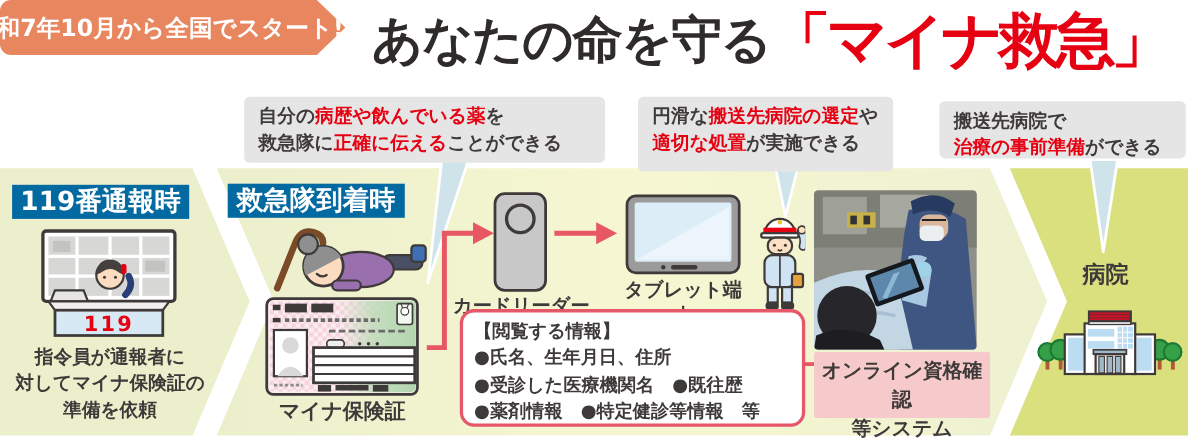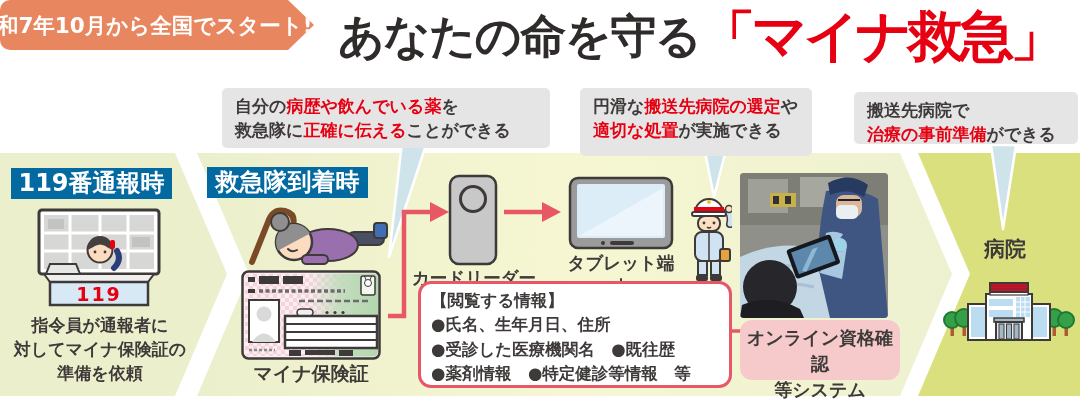--- a/index.html
+++ b/index.html
@@ -48,21 +48,21 @@
   .tablet-label{left:564px;top:251px;width:114px;}
   .hospital-label{left:955px;top:235px;width:100px;font-size:21px;font-weight:800;}
 
   .info-box{
     left:418px;top:281px;width:314px;height:107px;box-sizing:border-box;
     background:#fff;border:3px solid #e7576a;border-radius:13px;
     padding:5px 10px;font-size:16.5px;font-weight:700;line-height:1.47;white-space:nowrap;
   }
   .online-label{
     left:740px;top:320px;width:160px;height:60px;box-sizing:border-box;
-    background:#f6caca;border-radius:12px;padding-top:5px;
+    background:#f6caca;border-radius:2px;padding-top:5px;
     text-align:center;font-size:18px;font-weight:800;line-height:1.45;color:#3e3a39;
   }
 </style>
 </head>
 <body>
 
 <div class="canvas">
 
   <svg class="abs" style="left:0;top:0" width="1080" height="400" viewBox="0 0 1080 400">
     <defs>

